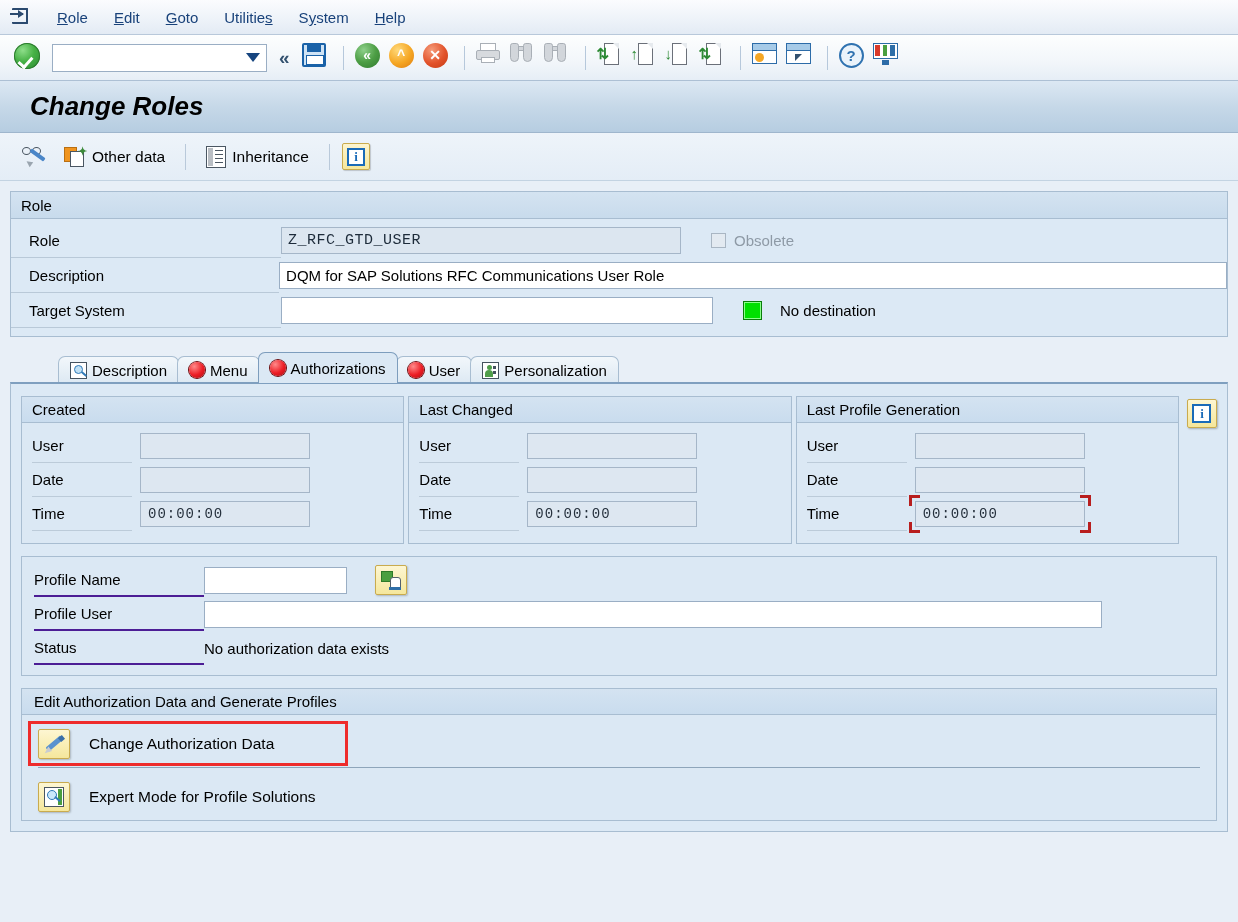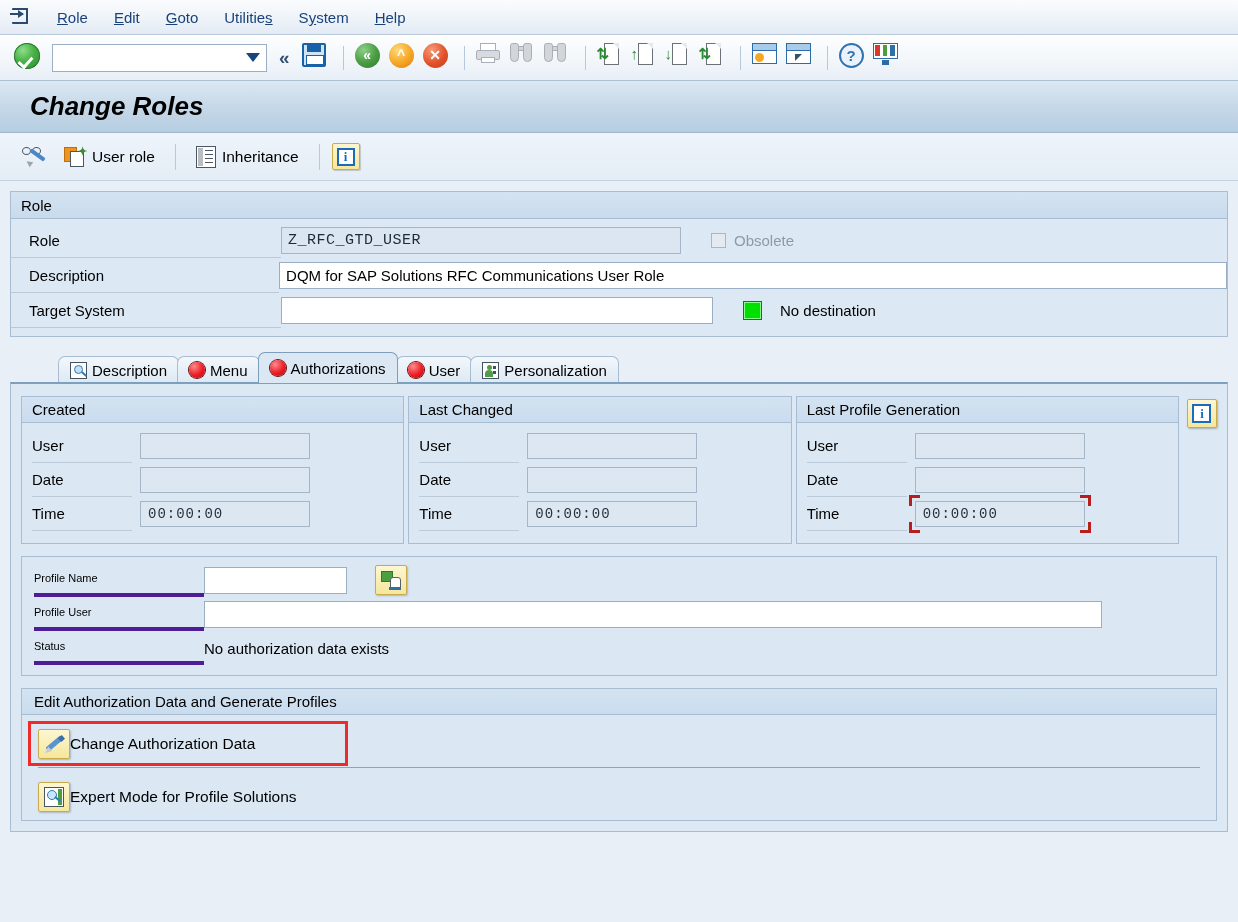--- a/index.html
+++ b/index.html
@@ -243,41 +243,41 @@
     box-shadow:1px 1px 2px rgba(0,0,0,.25);margin-left:8px;margin-top:3px;}
   .sq-infobtn .sq{width:19px;height:19px;border:2px solid #1a6bb8;background:#fff;color:#1a6bb8;
     font-weight:bold;font-size:13px;display:flex;align-items:center;justify-content:center;font-family:"Liberation Serif",serif;}
 
   
   .sect{border:1px solid #a8bdd1;background:#dbe8f4;margin-top:12px;}
   .sect .shead{height:26px;background:linear-gradient(to bottom,#d4e3f1,#c9dcee);border-bottom:1px solid #a8bdd1;
       display:flex;align-items:center;padding-left:12px;font-size:15px;}
   .sect .sbody{padding:6px 12px 10px 12px;}
   .prow{display:flex;align-items:center;height:34px;}
-  .prow .pl{width:170px;font-size:11px;height:34px;display:flex;align-items:center;border-bottom:4px solid #4c1d95;}
+  .prow .pl{width:170px;font-size:15px;height:34px;display:flex;align-items:center;border-bottom:2px solid #4c1d95;}
 
   .ybtn{width:32px;height:30px;background:linear-gradient(to bottom,#fdf6d2,#f5e79c);
     border:1px solid #c9ab4e;border-radius:2px;display:flex;align-items:center;justify-content:center;
     box-shadow:1px 1px 2px rgba(0,0,0,.22);position:relative;flex:none;}
   .ic-copyhand{width:20px;height:20px;position:relative;}
   .ic-copyhand .gsq{position:absolute;left:0;top:1px;width:12px;height:11px;background:#4a9f3f;border:1px solid #2e7a28;}
   .ic-copyhand .hand{position:absolute;right:0;bottom:1px;width:11px;height:12px;background:#fff;border:1.4px solid #55606b;border-radius:3px 3px 1px 1px;}
   .ic-copyhand .base{position:absolute;right:0;bottom:0;width:12px;height:3px;background:#2f6fa8;}
 
   .ic-expert{width:20px;height:20px;position:relative;background:#fff;border:1.4px solid #4a5662;}
   .ic-expert .gbar{position:absolute;right:1px;top:1px;width:4px;bottom:1px;background:#4a9f3f;}
   .ic-expert .mg{position:absolute;left:2px;top:2px;width:10px;height:10px;border:1.8px solid #2f7ab8;border-radius:50%;background:#c9e7fa;}
   .ic-expert .hd{position:absolute;left:9px;top:10px;width:7px;height:2px;background:#2f7ab8;transform:rotate(42deg);}
 
   .ic-pencil{width:22px;height:22px;position:relative;}
   .ic-pencil .bd{position:absolute;left:2px;top:8px;width:19px;height:5px;background:#5a93cf;transform:rotate(-40deg);border-radius:1px;}
   .ic-pencil .tip{position:absolute;left:1px;top:15px;width:0;height:0;border-right:7px solid #c8ccd1;border-top:3.5px solid transparent;border-bottom:3.5px solid transparent;transform:rotate(-40deg);}
   .ic-pencil .er{position:absolute;right:1px;top:3px;width:5px;height:5px;background:#3a6ea8;transform:rotate(-40deg);}
 
-  .actionrow{display:flex;align-items:center;gap:0;height:46px;padding-left:4px;position:relative;}
+  .actionrow{display:flex;align-items:center;gap:19px;height:46px;padding-left:4px;position:relative;}
   .actionrow .atext{font-size:15.5px;}
   .hiliteBox{
     position:absolute;left:-6px;top:0px;width:320px;height:45px;
     border:3px solid #ee2b2b;pointer-events:none;
   }
   .hrule{height:1px;background:#8ea5ba;margin:0 4px;}
 </style>
 </head>
 <body>
 
@@ -412,21 +412,21 @@
         <div class="pen"></div>
         <div class="nib"></div>
     </div>
   </div>
   <div class="appbtn">
     <div class="ic-otherrole">
       <div class="back"></div>
         <div class="front"></div>
         <div class="star">✦</div>
     </div>
-    <span class="lbl">User role</span>
+    <span class="lbl">Other data</span>
   </div>
   <div class="vsep"></div>
   <div class="appbtn">
     <div class="ic-inherit">
       <div class="sd"></div>
       <div class="ln" style="top:3px"></div>
         <div class="ln" style="top:7px"></div>
       <div class="ln" style="top:11px"></div>
         <div class="ln" style="top:15px"></div>
     </div>

